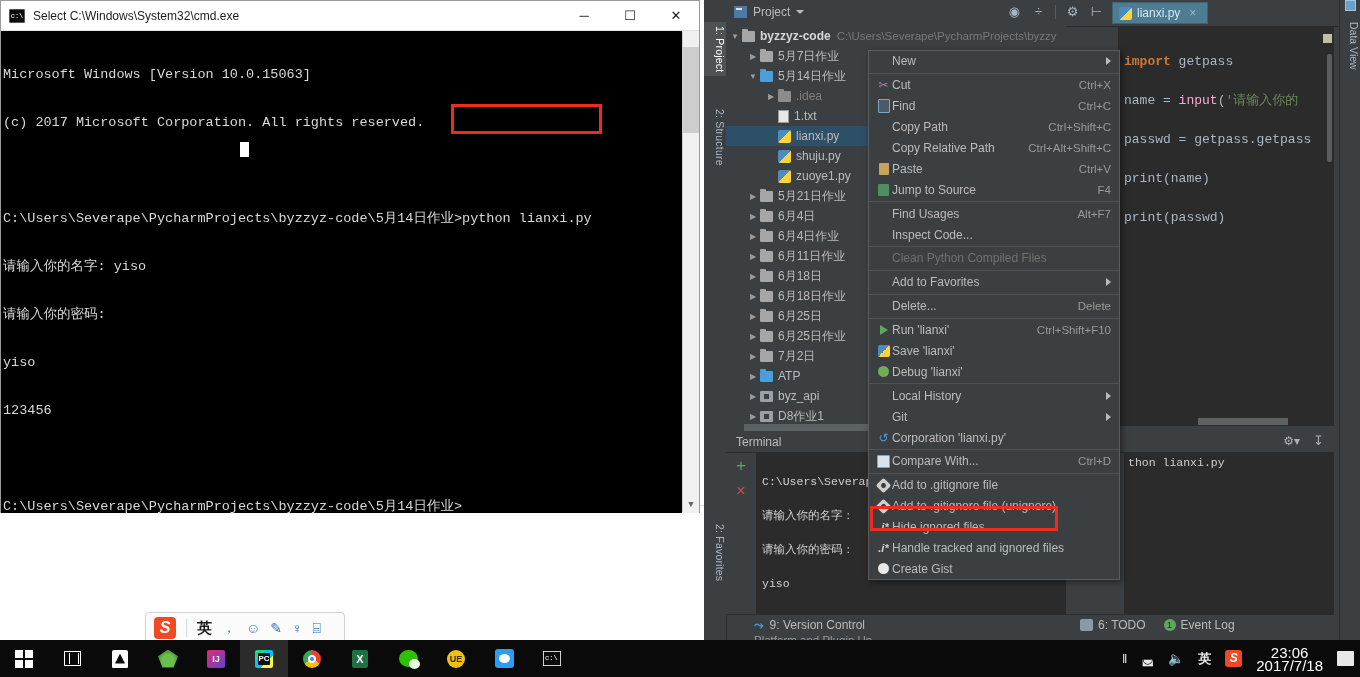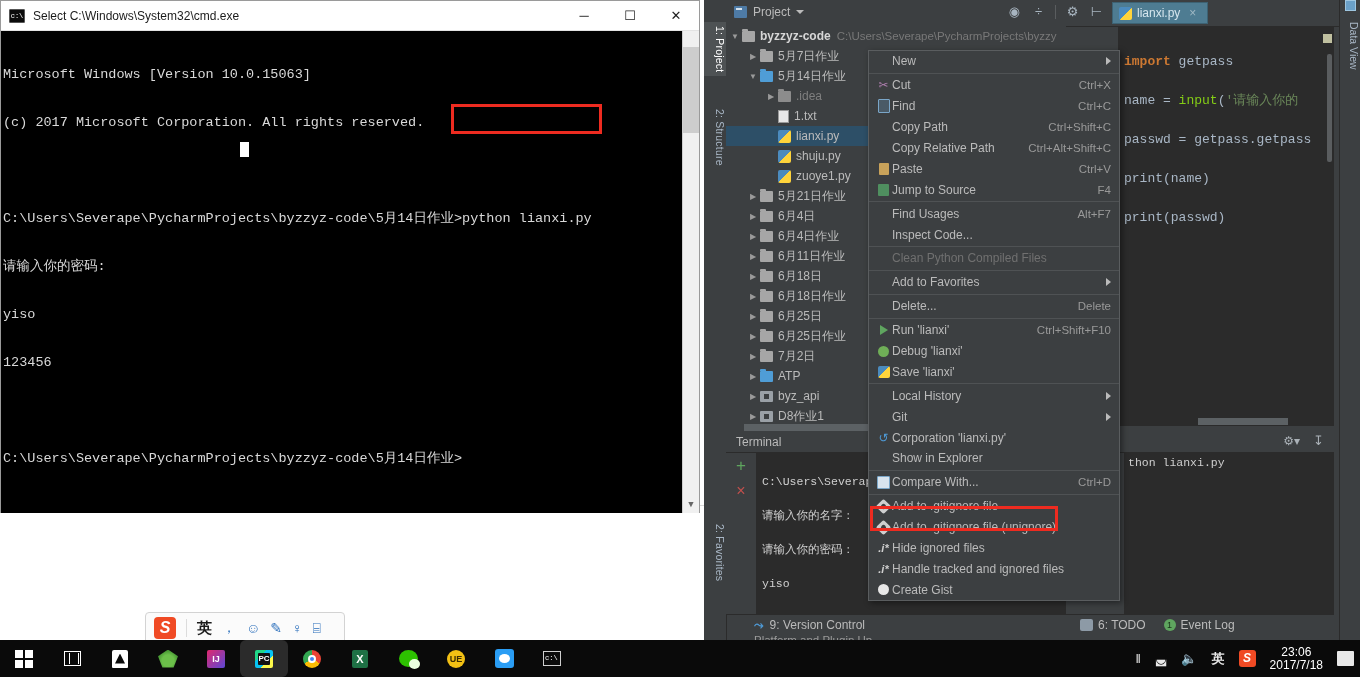--- a/index.html
+++ b/index.html
@@ -142,21 +142,21 @@
   }
 
   
   .editor{
     position:absolute;left:414px;top:26px;width:216px;height:400px;background:#2b2b2b;
     font-family:"Liberation Mono","DejaVu Sans Mono",monospace;font-size:13px;line-height:19.5px;
     padding:6px 0 0 6px;box-sizing:border-box;white-space:pre;overflow:hidden;
   }
   .kw{color:#cc7832;font-weight:bold;}
   .pln{color:#a9b7c6;}
-  .fn{color:#84cc16;}
+  .fn{color:#f9a8d4;}
   .str{color:#6a8759;}
   .ed-scroll{position:absolute;right:2px;top:28px;width:5px;height:108px;background:#5a5d5f;border-radius:2px;}
   .ed-marker{position:absolute;right:2px;top:8px;width:9px;height:9px;background:#c0c0a0;}
   .ed-hscroll{position:absolute;left:414px;top:418px;width:216px;height:8px;}
   .ed-hscroll i{display:block;margin-left:80px;width:90px;height:7px;background:#5c6164;}
 
   
   .run-panel{position:absolute;left:414px;top:430px;width:216px;height:184px;background:#3c3f41;}
   .run-head{height:22px;position:relative;border-bottom:1px solid #2b2b2b;}
   .run-head .gear{position:absolute;right:34px;top:4px;color:#aab1b7;font-size:12px;}
@@ -214,21 +214,21 @@
     position:absolute;left:870px;top:506px;width:188px;height:25px;
     border:3px solid #ee2b20;box-sizing:border-box;z-index:60;pointer-events:none;
   }
 
   
   #taskbar{
     position:absolute;left:0;bottom:0;width:1360px;height:37px;background:#0a0a0a;
     display:flex;align-items:center;z-index:80;
   }
   .tb-item{width:48px;height:37px;display:flex;align-items:center;justify-content:center;}
-  .tb-item.active{background:#2b2b2b;border-radius:6px;}
+  .tb-item.active{background:#2b2b2b;}
   .win-logo{width:18px;height:18px;display:grid;grid-template-columns:1fr 1fr;grid-template-rows:1fr 1fr;gap:2px;}
   .win-logo i{background:#ffffff;display:block;}
   .ic-sq{width:17px;height:15px;border:1.6px solid #ffffff;box-sizing:border-box;position:relative;}
   .ic-sq:after{content:"";position:absolute;left:4px;top:1px;width:8px;height:11px;border-left:1.6px solid #fff;border-right:1.6px solid #fff;}
   .ic-store{width:16px;height:18px;background:#ffffff;border-radius:2px 2px 1px 1px;position:relative;}
   .ic-store:after{content:"";position:absolute;left:3px;top:4px;width:10px;height:10px;background:#0a0a0a;clip-path:polygon(50% 0,100% 100%,0 100%);}
   .ic-leaf{width:20px;height:18px;background:radial-gradient(circle at 50% 60%,#6cc04a 40%,#3f8f2e 75%);clip-path:polygon(50% 0,100% 38%,78% 100%,22% 100%,0 38%);}
   .ic-idea{width:18px;height:18px;background:linear-gradient(135deg,#e1296e,#5b47d6);border-radius:2px;color:#fff;font-size:9px;text-align:center;line-height:18px;font-weight:bold;}
   .ic-pc{width:18px;height:18px;background:linear-gradient(135deg,#21d789 0 33%,#07c3f2 33% 66%,#fcf84a 66% 100%);border-radius:2px;position:relative;}
   .ic-pc span{position:absolute;inset:3px;background:#111;border-radius:1px;color:#fff;font-size:8px;line-height:12px;text-align:center;font-weight:bold;}
@@ -237,21 +237,21 @@
   .ic-excel{width:16px;height:18px;background:#1e7145;border-radius:2px;color:#fff;font-size:11px;font-weight:bold;text-align:center;line-height:18px;}
   .ic-wechat{width:19px;height:17px;border-radius:50%;background:#2dc100;position:relative;}
   .ic-wechat:after{content:"";position:absolute;right:-2px;bottom:-2px;width:11px;height:10px;border-radius:50%;background:#eaffe0;}
   .ic-ue{width:18px;height:18px;border-radius:50%;background:#f2c014;color:#3a2b00;font-size:9px;font-weight:bold;text-align:center;line-height:18px;}
   .ic-bd{width:19px;height:19px;background:#2a9df4;border-radius:3px;position:relative;}
   .ic-bd:after{content:"";position:absolute;left:4px;top:5px;width:11px;height:9px;border-radius:50%;background:#fff;}
   .ic-cmdtb{width:18px;height:15px;background:#0b0b0b;border:1.4px solid #cfcfcf;box-sizing:border-box;color:#fff;font-size:7px;font-family:"Liberation Mono",monospace;line-height:12px;padding-left:1px;}
   .tray{margin-left:auto;display:flex;align-items:center;gap:14px;padding-right:6px;color:#ffffff;}
   .tray .ti2{font-size:13px;color:#e8e8e8;}
   .sogou-s{width:17px;height:17px;background:#f04a24;border-radius:3px;color:#fff;font-size:12px;font-weight:bold;text-align:center;line-height:17px;font-style:italic;}
-  .clock{color:#fff;font-size:12px;text-align:center;line-height:13px;}
+  .clock{color:#fff;font-size:15px;text-align:center;line-height:13px;}
   .notif{width:17px;height:15px;background:#e8e8e8;border-radius:1px;position:relative;}
 
   
   #imebar{
     position:absolute;left:145px;top:612px;width:200px;height:32px;background:#fbfbfb;
     border:1px solid #d3d3d3;border-radius:4px;display:flex;align-items:center;gap:10px;
     padding:0 8px;box-sizing:border-box;z-index:70;
   }
   .ime-logo{width:22px;height:22px;background:#f04a24;border-radius:4px;color:#fff;font-size:16px;font-weight:bold;font-style:italic;text-align:center;line-height:22px;}
   .ime-div{width:1px;height:18px;background:#dcdcdc;}
@@ -273,20 +273,21 @@
     <span class="cmd-titletext">Select C:\Windows\System32\cmd.exe</span>
     <span class="winbtn">─</span>
     <span class="winbtn">☐</span>
     <span class="winbtn close">✕</span>
   </div>
   <div class="cmd-body">
     <div class="cmd-line">Microsoft Windows [Version 10.0.15063]</div>
     <div class="cmd-line">(c) 2017 Microsoft Corporation. All rights reserved.</div>
     <div class="cmd-line"></div>
     <div class="cmd-line">C:\Users\Severape\PycharmProjects\byzzyz-code\5月14日作业&gt;python lianxi.py</div>
+    <div class="cmd-line">请输入你的名字: yiso</div>
     <div class="cmd-line">请输入你的密码:</div>
     <div class="cmd-line">yiso</div>
     <div class="cmd-line">123456</div>
     <div class="cmd-line"></div>
     <div class="cmd-line">C:\Users\Severape\PycharmProjects\byzzyz-code\5月14日作业&gt;</div>
     <div class="cursor-block"></div>
     <div class="redbox-cmd"></div>
     <div class="cmd-scroll">
       <div class="arrow">▲</div>
       <div class="thumb"></div>
@@ -562,50 +563,46 @@
   <div class="msep"></div>
   <div class="mi">
       <span class="ic">
         <span class="ic-run"></span>
       </span>
       <span class="lab">Run 'lianxi'</span>
       <span class="sc">Ctrl+Shift+F10</span>
     </div>
   <div class="mi">
       <span class="ic">
+        <span class="ic-save"></span>
+      </span>
+      <span class="lab">Save 'lianxi'</span>
+    </div>
+  <div class="mi">
+      <span class="ic">
         <span class="ic-debug"></span>
       </span>
       <span class="lab">Debug 'lianxi'</span>
-    </div>
-  <div class="mi">
-      <span class="ic">
-        <span class="ic-save"></span>
-      </span>
-      <span class="lab">Save 'lianxi'</span>
     </div>
   <div class="msep"></div>
   <div class="mi">
       <span class="ic"></span>
       <span class="lab">Local History</span>
       <span class="sub"></span>
     </div>
   <div class="mi">
       <span class="ic"></span>
       <span class="lab">Git</span>
       <span class="sub"></span>
     </div>
   <div class="mi">
       <span class="ic">
         <span class="ic-sync">↺</span>
       </span>
       <span class="lab">Corporation 'lianxi.py'</span>
-    </div>
-  <div class="mi">
-      <span class="ic"></span>
-      <span class="lab">Show in Explorer</span>
     </div>
   <div class="msep"></div>
   <div class="mi">
       <span class="ic">
         <span class="ic-cmp"></span>
       </span>
       <span class="lab">Compare With...</span>
       <span class="sc">Ctrl+D</span>
     </div>
   <div class="msep"></div>

